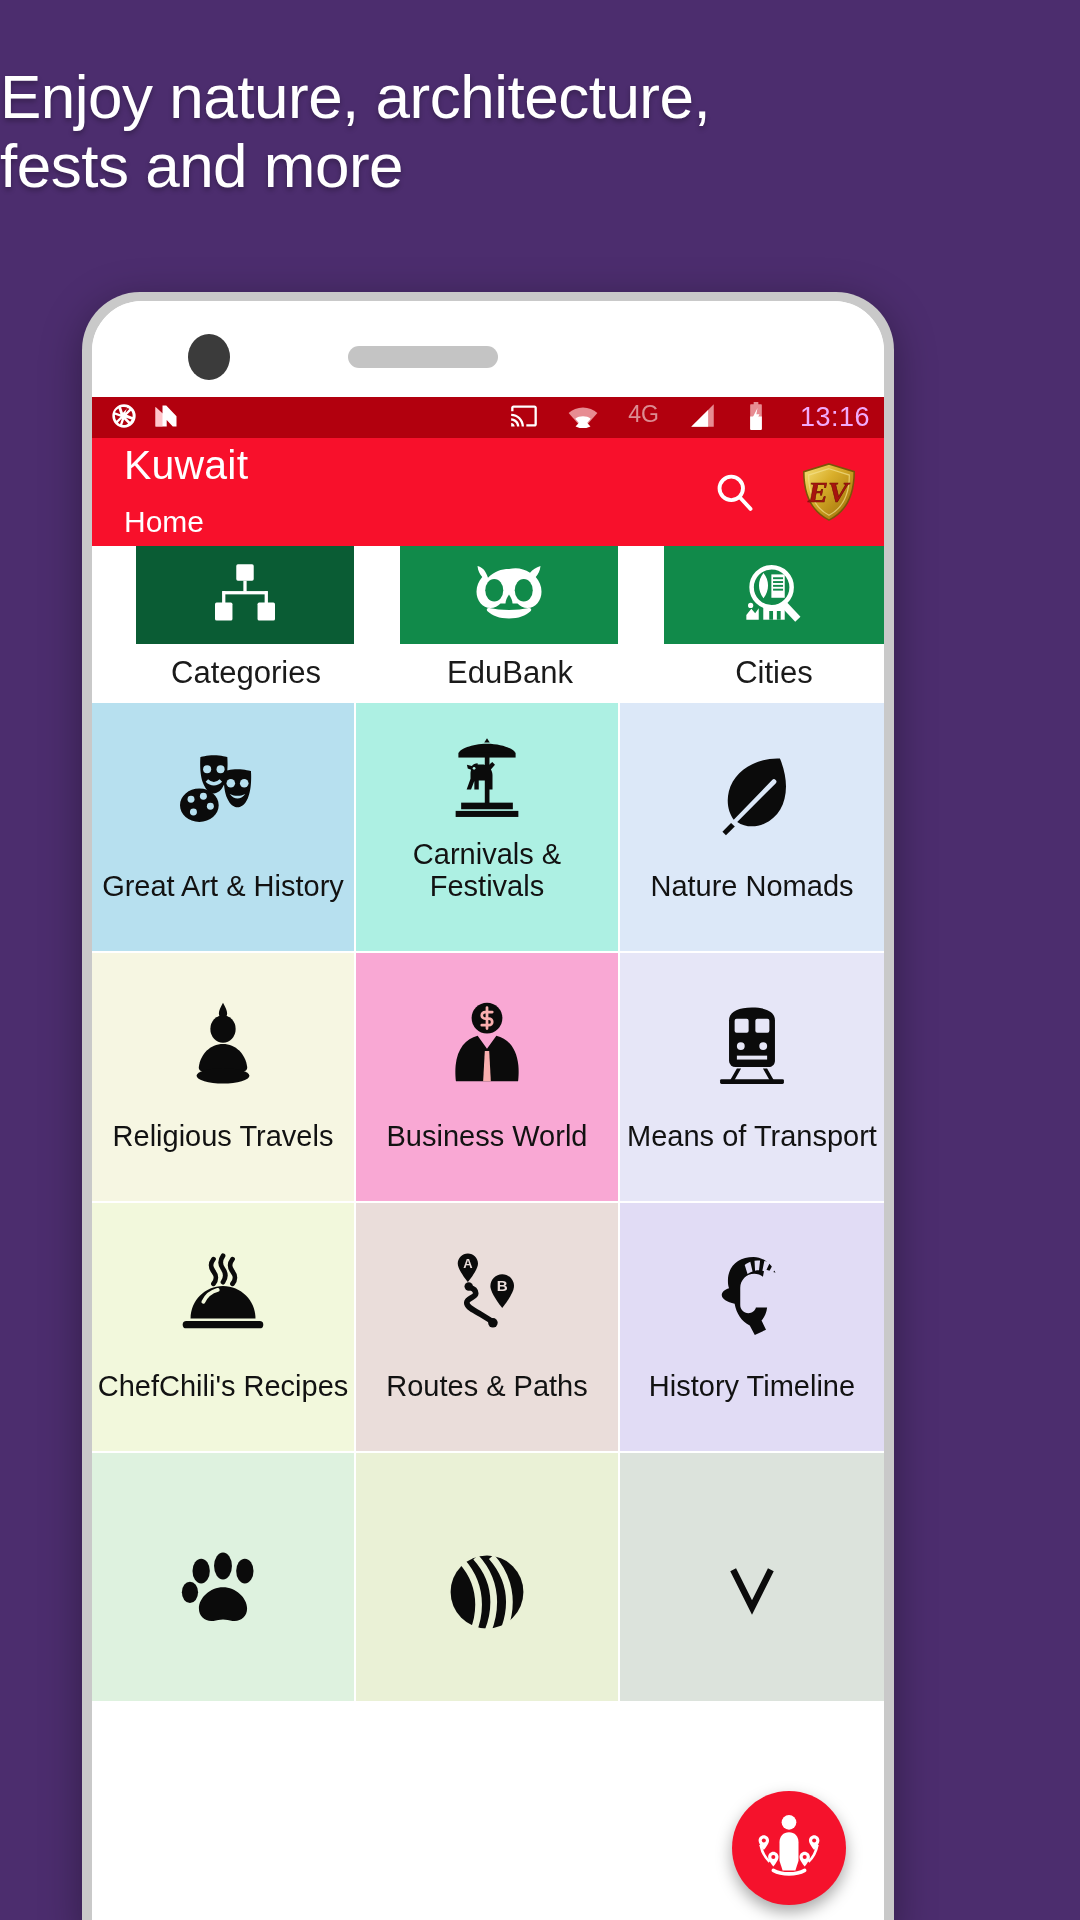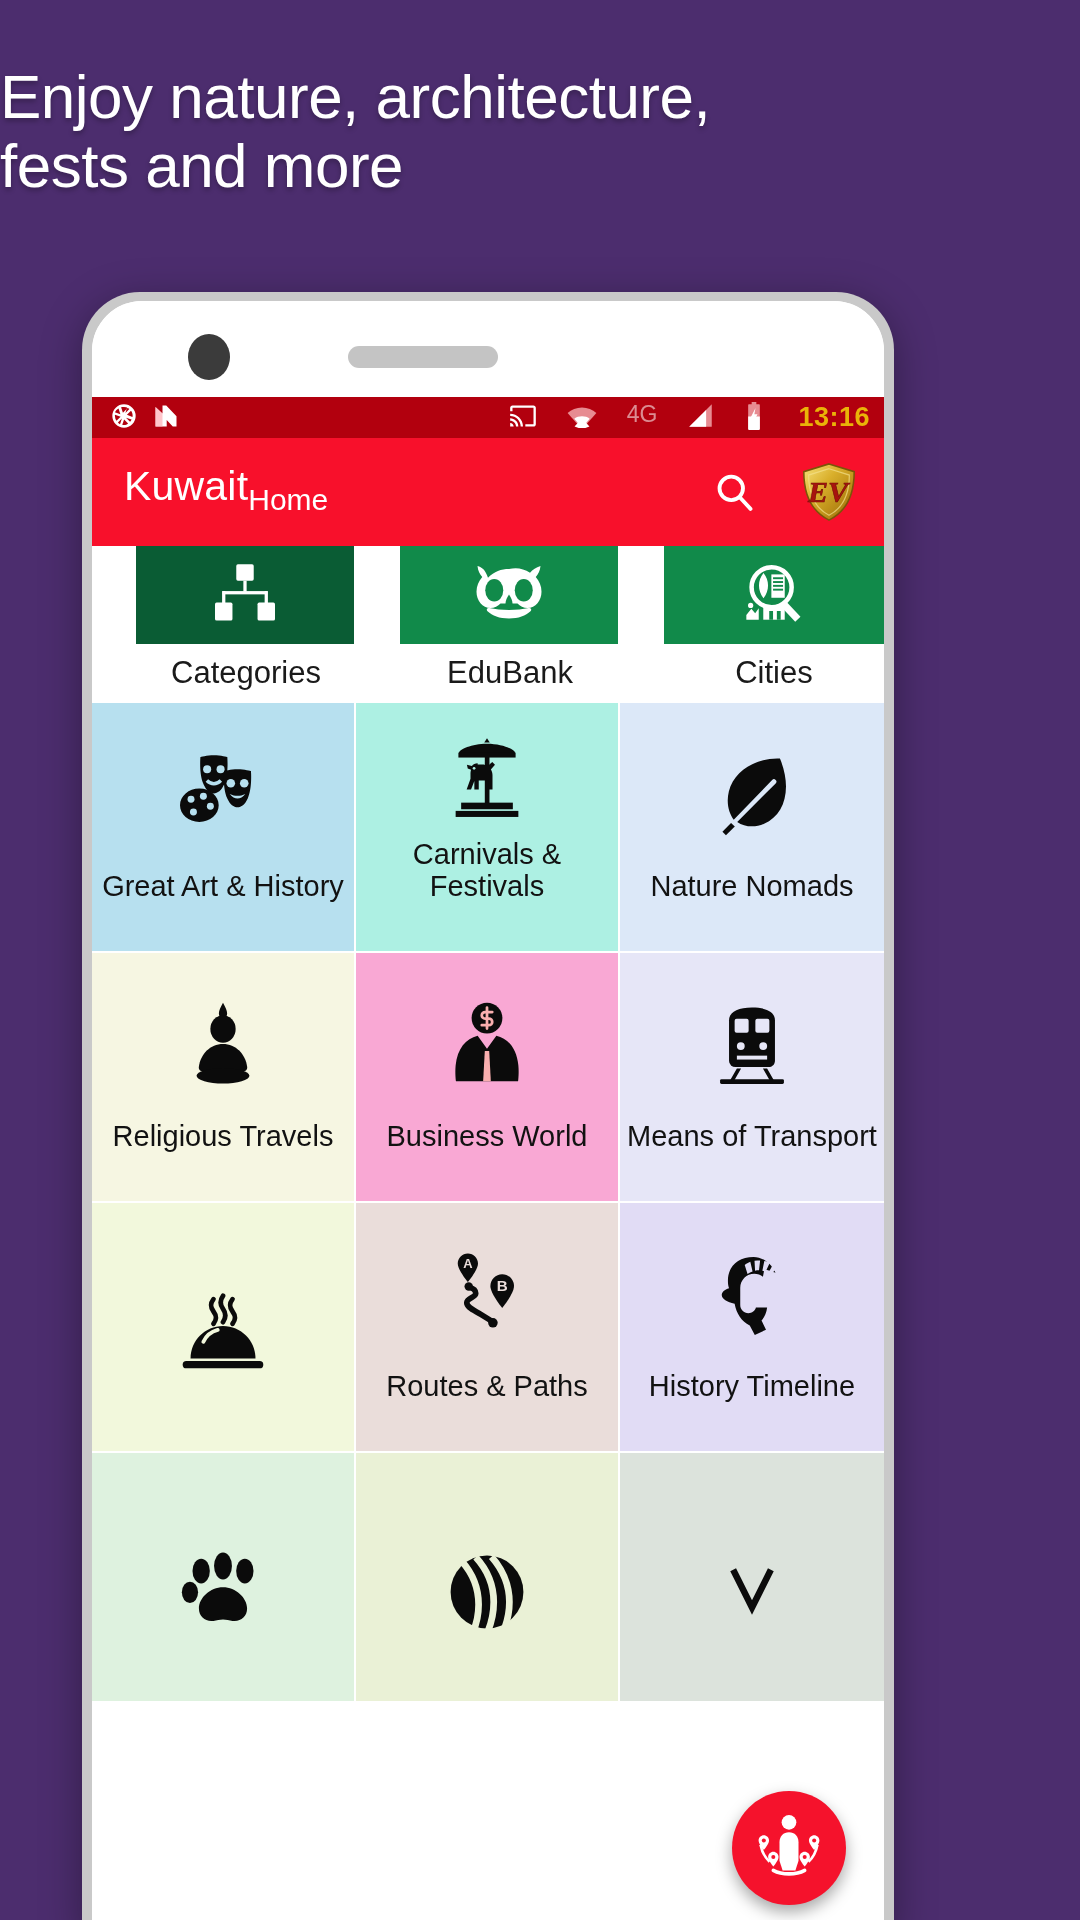--- a/index.html
+++ b/index.html
@@ -57,34 +57,34 @@
   
   .statusbar{
     position:relative;height:41px;background:#B2000E;
     display:flex;align-items:center;padding:0 14px 0 18px;
     box-sizing:border-box;color:#fff;
   }
   .sb-left{display:flex;align-items:center;gap:14px;}
   .sb-right{margin-left:auto;display:flex;align-items:center;gap:30px;}
   .sb-ico{display:block;}
   .sb-time{
-    font-size:27px;font-weight:700;color:#eab308;letter-spacing:.5px;
+    font-size:27px;font-weight:400;color:#f0abfc;letter-spacing:.5px;
     margin-left:4px;font-family:"Liberation Sans", sans-serif;
   }
   .sb-4g{
     font-size:23px;color:rgba(255,255,255,.55);font-weight:400;
     line-height:1;margin-bottom:6px;
   }
 
   
   .appbar{
     position:relative;height:108px;background:#F8102B;
     display:flex;align-items:center;padding:0 24px 0 32px;box-sizing:border-box;
   }
-  .ab-titles{display:flex;flex-direction:row;justify-content:space-between;}
+  .ab-titles{display:flex;flex-direction:column;justify-content:space-between;}
   .ab-title{color:#fff;font-size:41px;font-weight:400;line-height:1.05;letter-spacing:.2px;}
   .ab-sub{color:#fff;font-size:30px;font-weight:400;line-height:1.25;margin-top:16px;}
   .ab-actions{margin-left:auto;display:flex;align-items:center;gap:42px;}
   .ab-search{width:44px;height:44px;display:block;}
   .ev-logo{width:62px;height:62px;display:block;}
 
   
   .tabs{display:flex;width:100%;background:#fff;}
   .tab{flex:1 1 0;display:flex;flex-direction:column;align-items:center;padding-left:44px;}
   .tab-ico-wrap{
@@ -389,20 +389,21 @@
               <svg width="90" height="84" viewBox="0 0 32 30" fill="none" stroke="#0b0b0b" stroke-width="1.7" stroke-linecap="round">
                 <path d="M12.6 2.2c-1.2 1.6-1.2 2.8 0 4.4s1.2 2.8 0 4.4"></path>
                 <path d="M16 1c-1.2 1.7-1.2 3 0 4.7s1.2 3 0 4.7"></path>
                 <path d="M19.4 2.2c-1.2 1.6-1.2 2.8 0 4.4s1.2 2.8 0 4.4"></path>
                 <path d="M4.4 23.4c0-6.4 5.2-11.6 11.6-11.6s11.6 5.2 11.6 11.6z" fill="#0b0b0b" stroke="none"></path>
                 <path d="M9 17.4c1-2.1 2.9-3.6 5.1-4.2" stroke="#F2F8DC" stroke-width="1.4"></path>
                 <rect x="1.6" y="24.3" width="28.8" height="2.6" rx="1.3" fill="#0b0b0b" stroke="none"></rect>
               </svg>
             </span>
           </div>
+          <div class="cell-label">ChefChili's Recipes</div>
         </div>
 
         <div class="cell" style="background:#EADDDA">
           <div class="cell-ico">
             <span>
               <svg width="92" height="90" viewBox="0 0 32 32" fill="#0b0b0b">
                 <path d="M9.2 1.2c2 0 3.6 1.6 3.6 3.6 0 2.3-3.6 6.6-3.6 6.6S5.6 7.1 5.6 4.8c0-2 1.6-3.6 3.6-3.6z"></path>
                 <text x="9.2" y="6.4" font-family="Liberation Sans, sans-serif" font-size="4.6" font-weight="bold" fill="#EADDDA" text-anchor="middle">A</text>
                 <path d="M21.4 8.6c2.3 0 4.2 1.9 4.2 4.2 0 2.7-4.2 7.8-4.2 7.8s-4.2-5.1-4.2-7.8c0-2.3 1.9-4.2 4.2-4.2z"></path>
                 <text x="21.4" y="14.6" font-family="Liberation Sans, sans-serif" font-size="5.4" font-weight="bold" fill="#EADDDA" text-anchor="middle">B</text>

